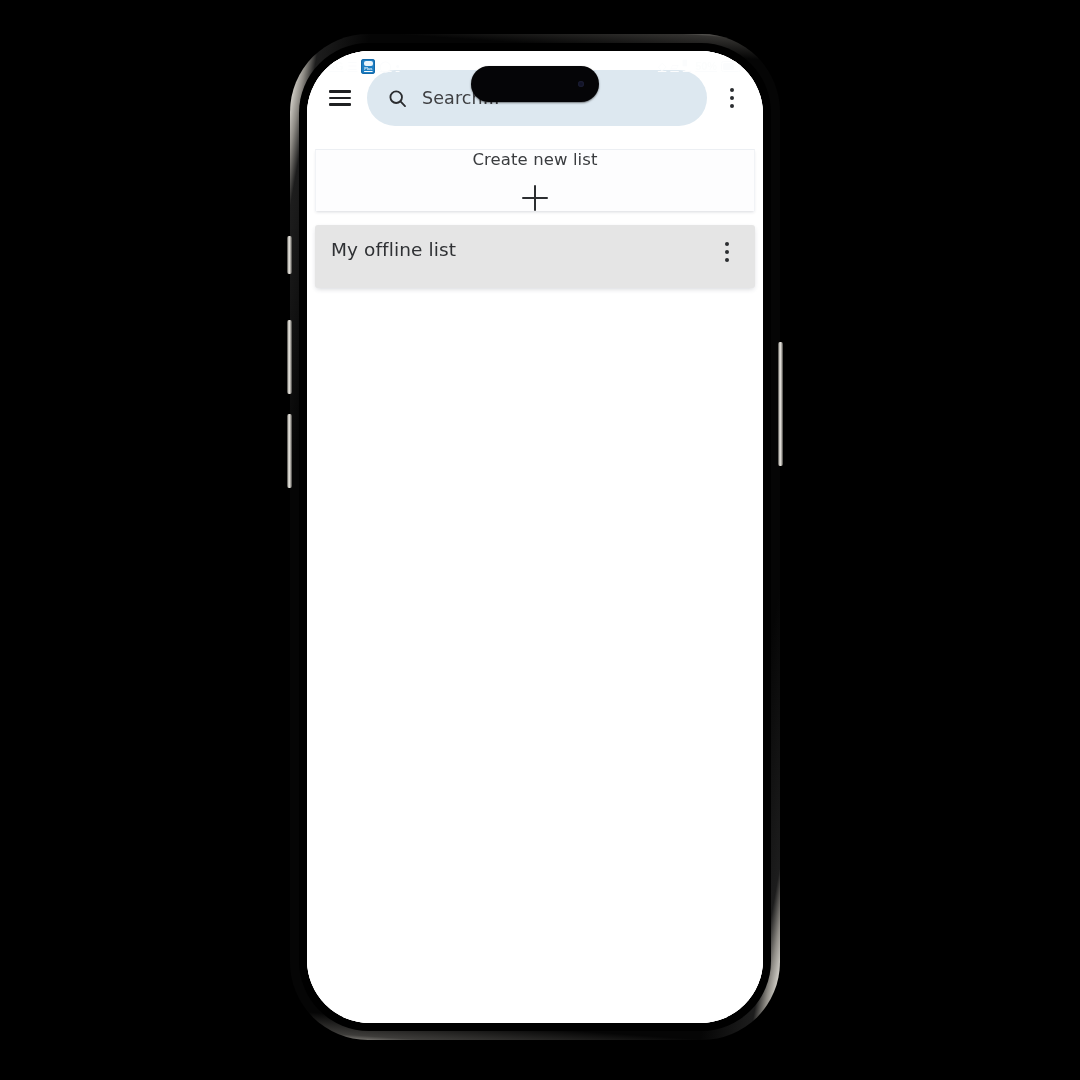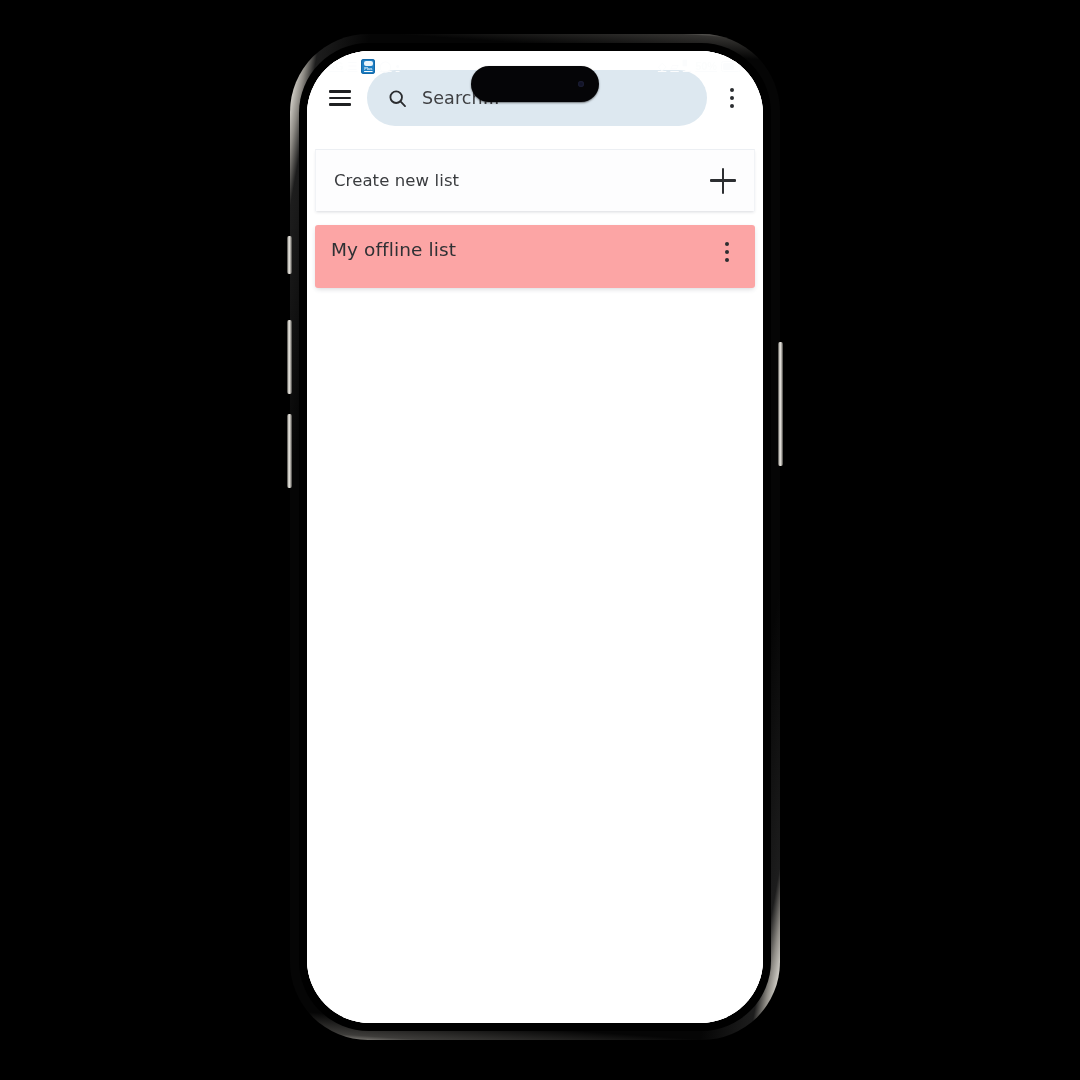--- a/index.html
+++ b/index.html
@@ -285,20 +285,21 @@
     border-top: 1px solid #eceff3;
     border-left: 1px solid #f1f3f6;
     border-right: 1px solid #f1f3f6;
     display: flex;
     align-items: center;
     justify-content: space-between;
     padding: 0 18px 0 18px;
     box-sizing: border-box;
     cursor: pointer;
     box-shadow: 0 2px 3px -1px rgba(40,50,70,0.18);
+    flex-direction: column;
   }
   .create-label {
     font-size: 16.5px;
     color: #3a3c3f;
     font-family: "DejaVu Sans", sans-serif;
     letter-spacing: .1px;
   }
   .plus-icon {
     width: 26px;
     height: 26px;
@@ -309,21 +310,21 @@
     content: "";
     position: absolute;
     background: #2c2e31;
     border-radius: 1px;
   }
   .plus-icon::before { left: 0; right: 0; top: 11.6px; height: 2.8px; }
   .plus-icon::after  { top: 0; bottom: 0; left: 11.6px; width: 2.8px; }
 
   .list-card {
     margin: 14px 8px 0 8px;
-    background: #fca5a5;
+    background: #e5e5e5;
     border-radius: 3px;
     padding: 14px 16px 24px 16px;
     box-sizing: border-box;
     cursor: pointer;
     box-shadow: 0 2px 5px -1px rgba(40,50,70,0.20);
   }
   .list-card-head {
     display: flex;
     align-items: flex-start;
     justify-content: space-between;

